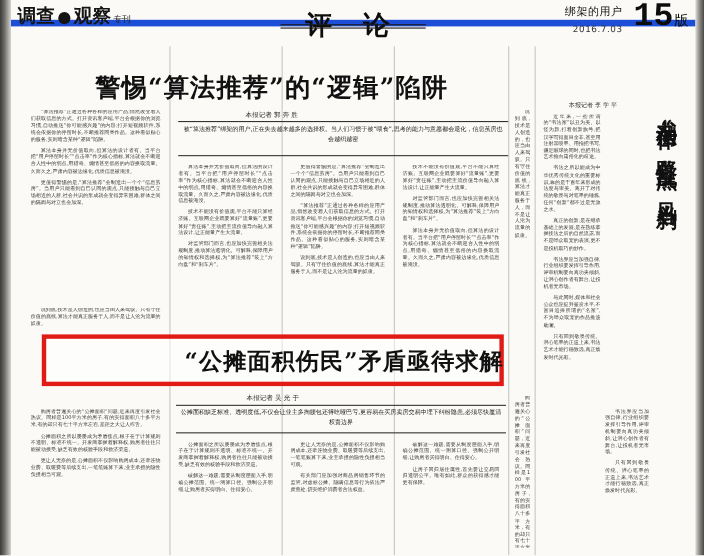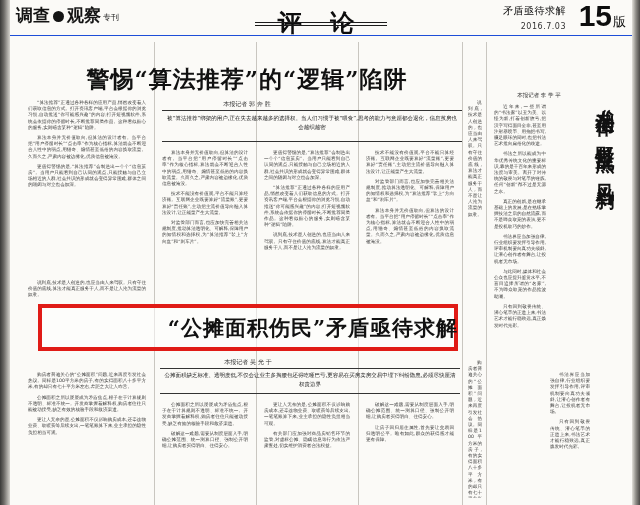--- a/index.html
+++ b/index.html
@@ -37,22 +37,22 @@
     left: 10px; top: 0;
     width: 622px; height: 505px;
     background: #fbfaf7;
   }
 
   
   .masthead {
     position: absolute;
     left: 0; top: 0;
     width: 622px;
-    height: 36px;
-    border-bottom: 1px solid #1d4ed8;
+    height: 24px;
+    border-bottom: 6px solid #1d4ed8;
     box-sizing: border-box;
   }
   .logo {
     position: absolute;
     left: 6px; top: 6px;
     display: flex;
     align-items: flex-end;
     gap: 2px;
   }
   .logo-main {
@@ -115,21 +115,21 @@
     color: #333;
     letter-spacing: 0.5px;
   }
   .page-num {
     position: absolute;
     right: 6px; top: 1px;
     display: flex;
     align-items: baseline;
   }
   .page-num .n {
-    font-family: Liberation Sans, sans-serif;
+    font-family: Liberation Mono, monospace;
     font-size: 30px;
     font-weight: bold;
     color: #0d0d0d;
     line-height: 30px;
   }
   .page-num .u {
     font-family: "DejaVu Sans", sans-serif;
     font-size: 13px;
     color: #0d0d0d;
     margin-left: 1px;
@@ -293,21 +293,21 @@
         <span class="logo-main">观察</span>
         <span class="logo-sub">专刊</span>
       </div>
 
       <div class="masthead-title">评 论</div>
       <div class="title-rules">
         <div></div>
           <div></div>
       </div>
 
-      <div class="paper-name">矛盾亟待求解</div>
+      <div class="paper-name">绑架的用户</div>
       <div class="paper-date">2016.7.03</div>
 
       <div class="page-num">
         <span class="n">15</span>
         <span class="u">版</span>
       </div>
     </div>
 
     <div class="body-area">
 

